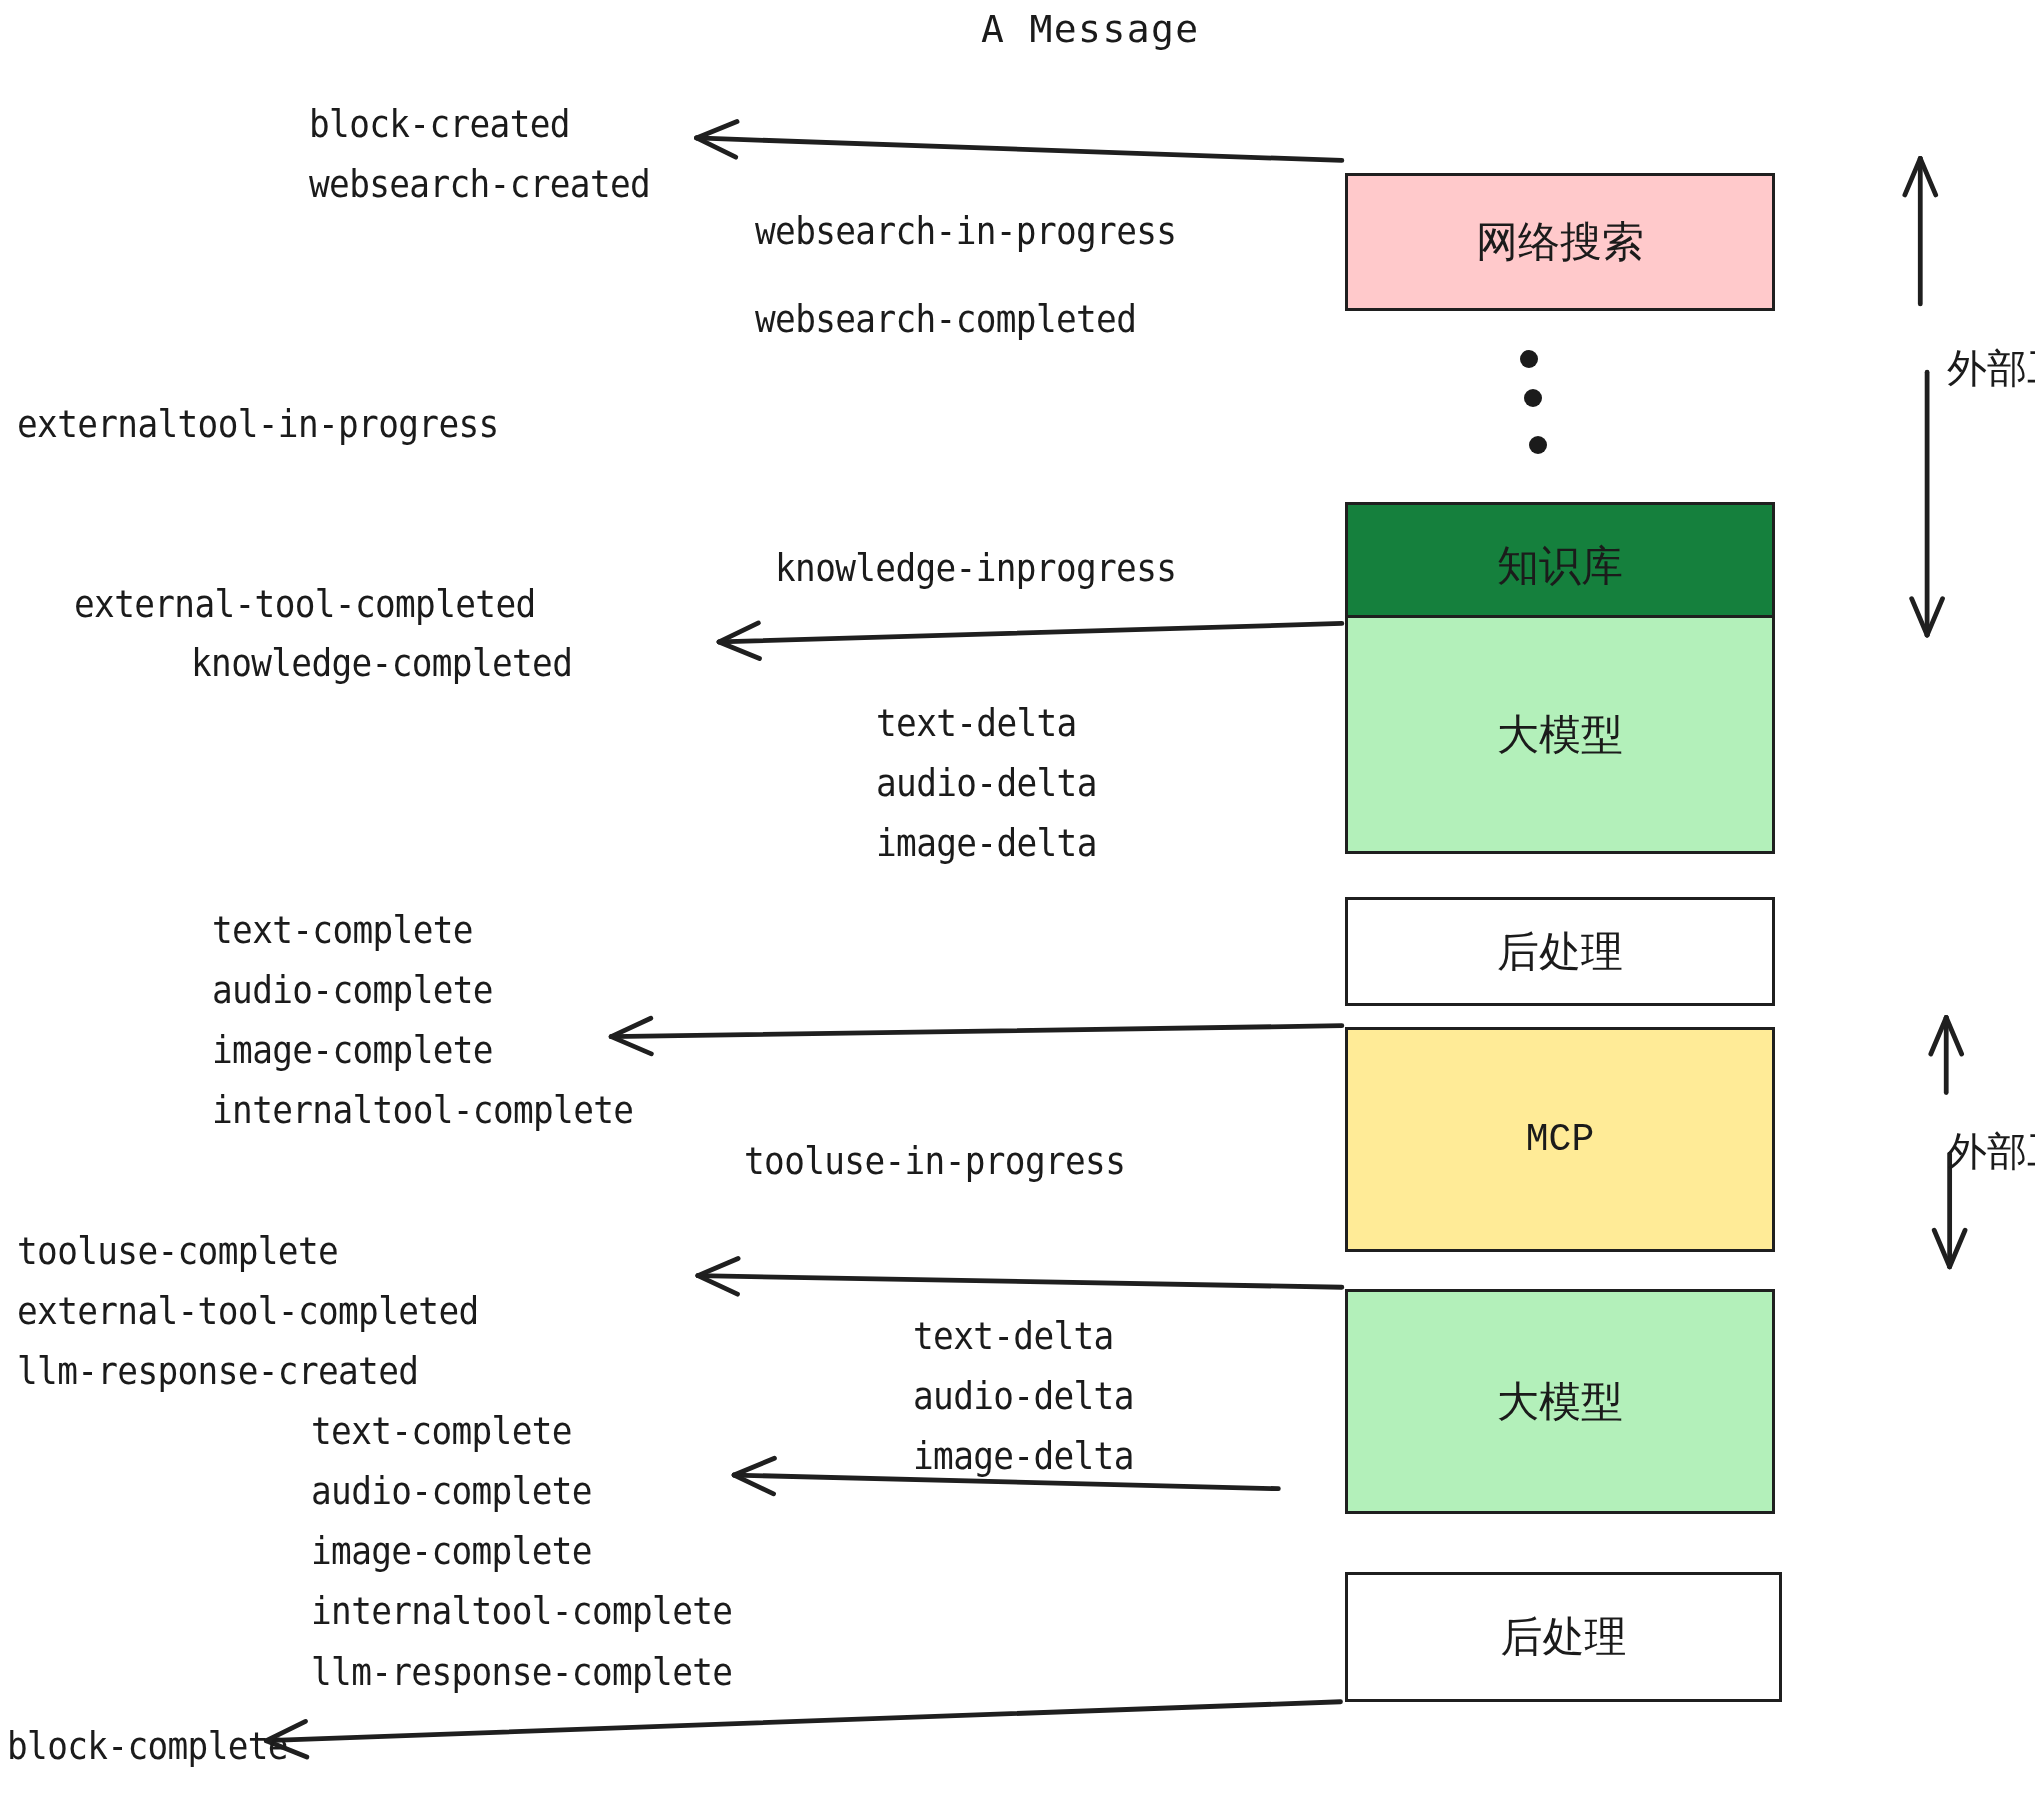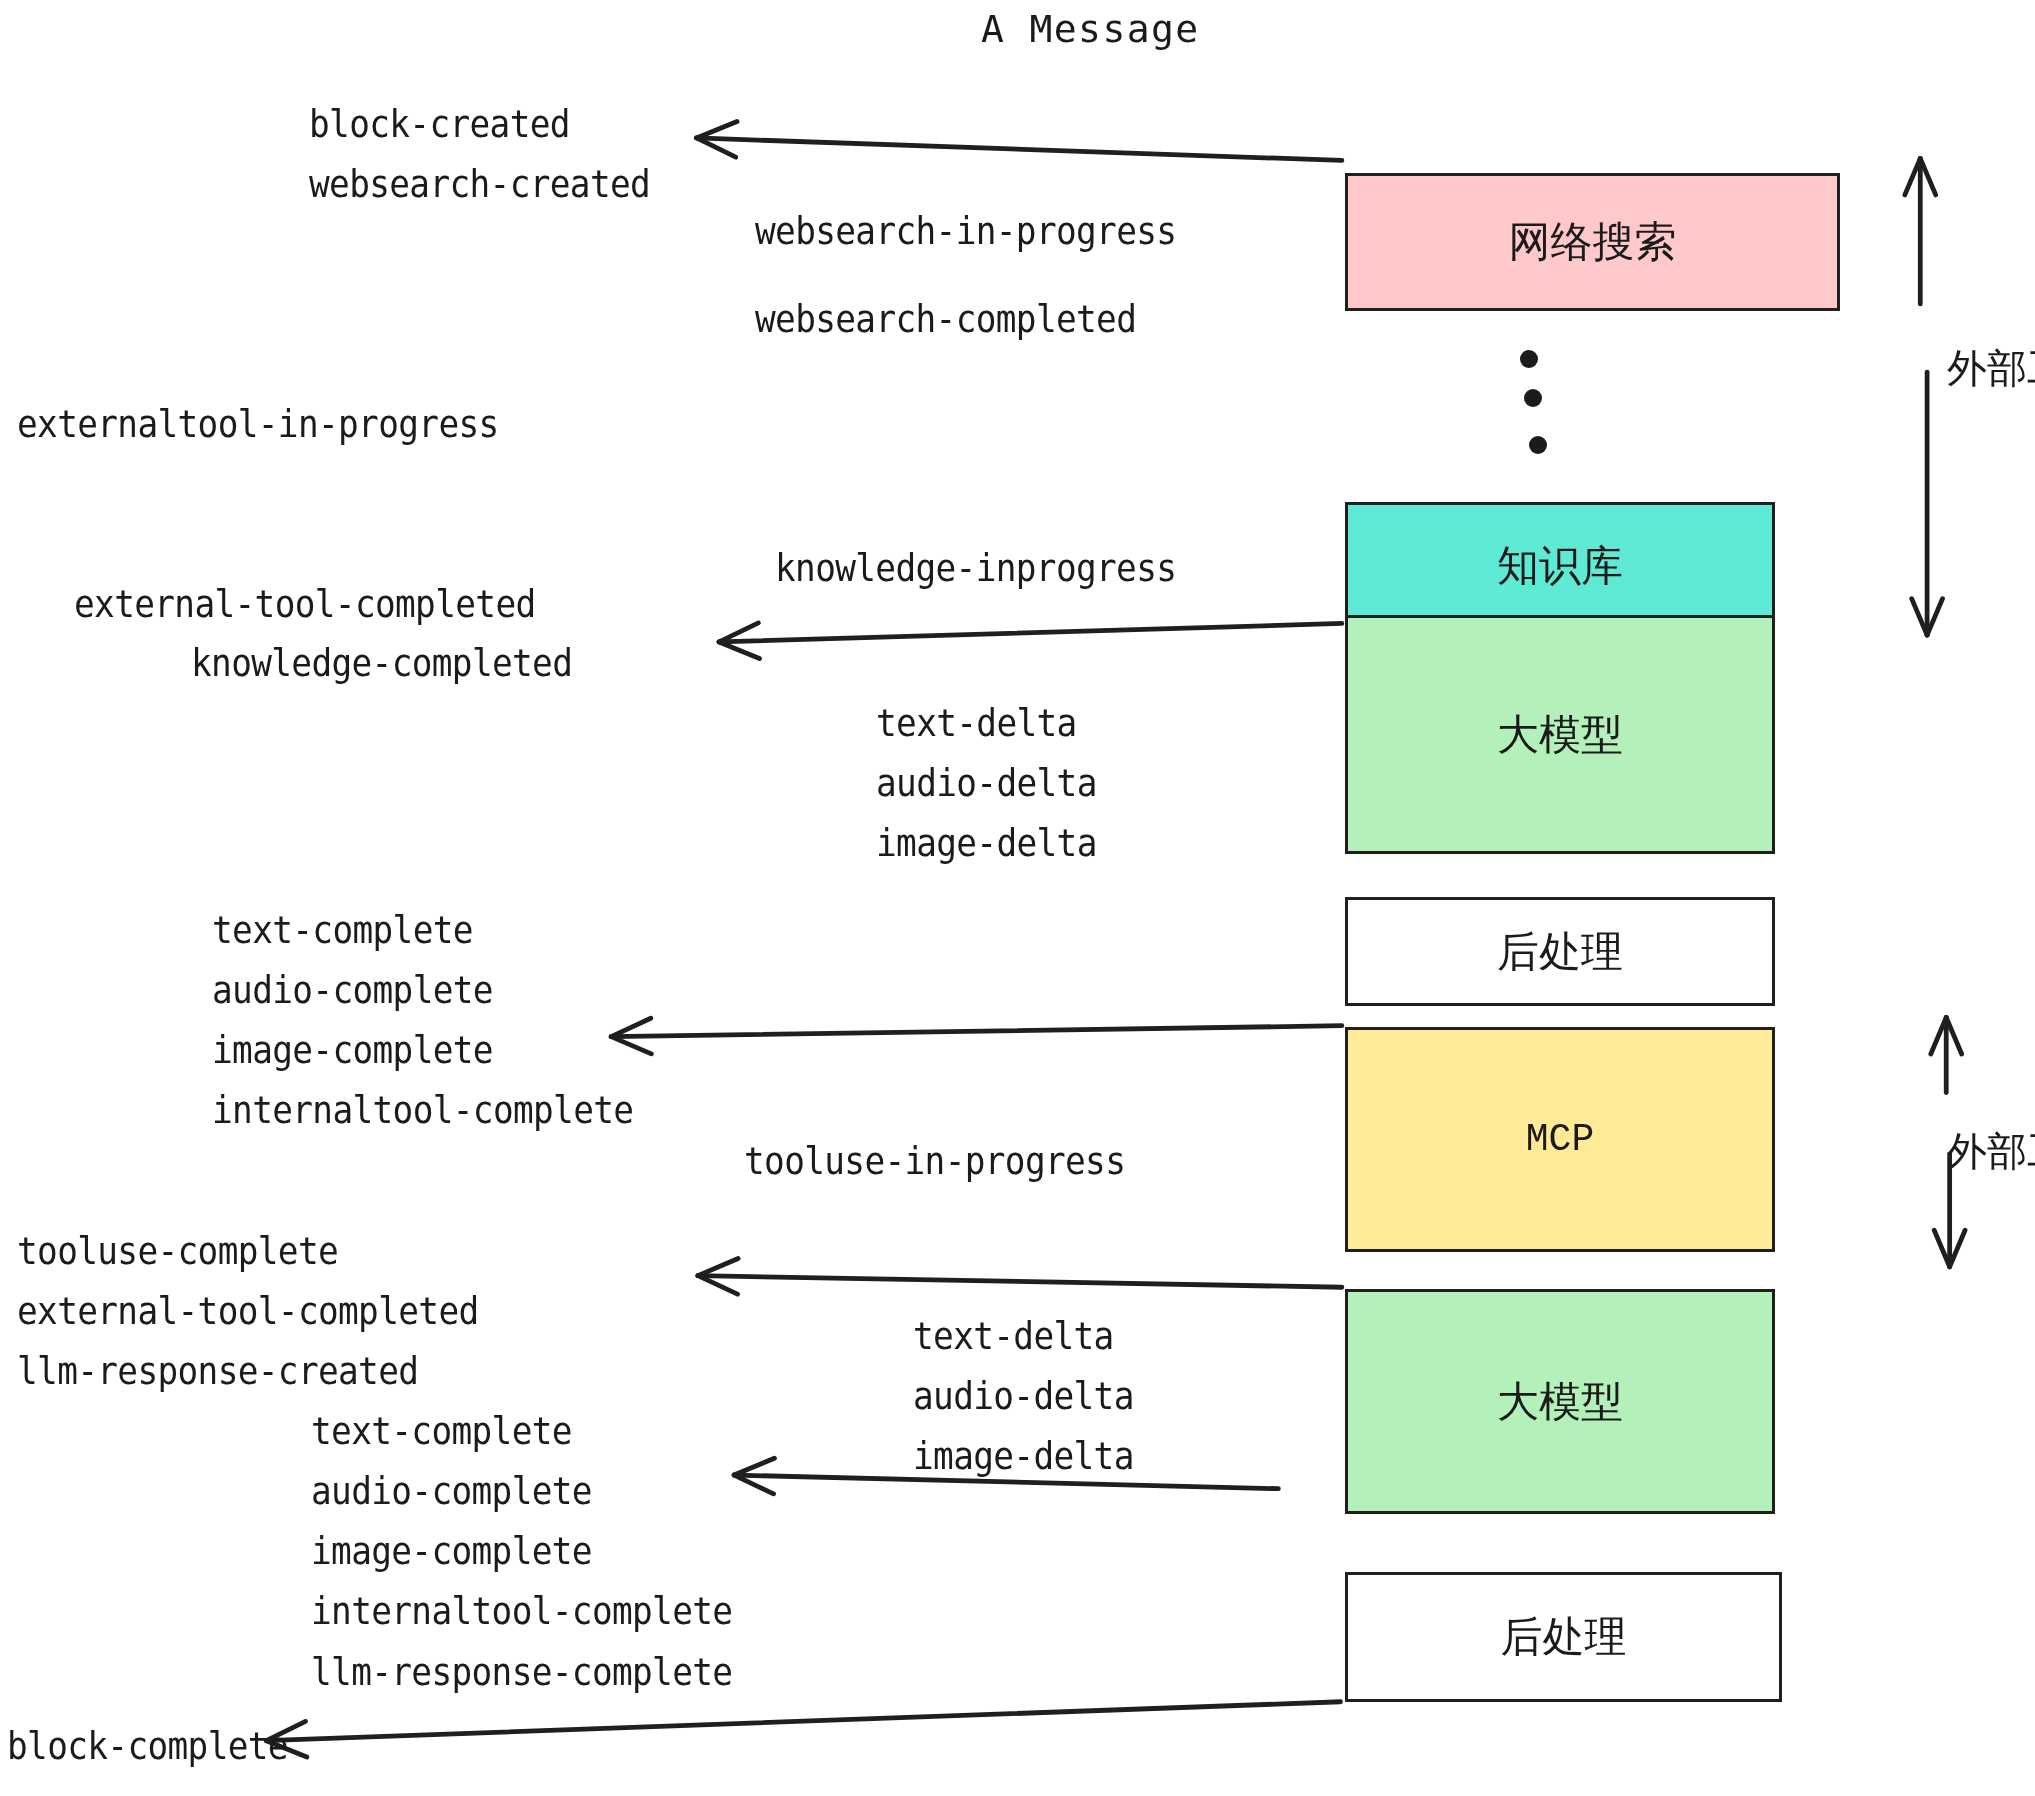--- a/index.html
+++ b/index.html
@@ -85,22 +85,22 @@
       <line x1="2850" y1="1490" x2="2827.4137361460985" y2="1543.4215376521674" stroke="#1f1f1f" stroke-width="7" stroke-linecap="round"></line>
       <line x1="2850" y1="1490" x2="2872.5862638539015" y2="1543.4215376521674" stroke="#1f1f1f" stroke-width="7" stroke-linecap="round"></line>
       <line x1="2855" y1="1690" x2="2855" y2="1855" stroke="#1f1f1f" stroke-width="7" stroke-linecap="round"></line>
       <line x1="2855" y1="1855" x2="2877.5862638539015" y2="1801.5784623478326" stroke="#1f1f1f" stroke-width="7" stroke-linecap="round"></line>
       <line x1="2855" y1="1855" x2="2832.4137361460985" y2="1801.5784623478326" stroke="#1f1f1f" stroke-width="7" stroke-linecap="round"></line>
     </svg>
 
   <div class="title" style="left:981px;top:6.8px;">A Message</div>
 
   <div id="boxes-layer">
-      <div class="boxtxt" style="left: 1345px; top: 173px; width: 495px; height: 138px; background: rgb(255, 201, 203); border-color: rgb(31, 31, 31);">网络搜索</div>
-      <div class="boxtxt" style="left: 1345px; top: 502px; width: 430px; height: 128px; background: #5eead4; border-color: rgb(31, 31, 31);">知识库</div>
+      <div class="boxtxt" style="left: 1345px; top: 173px; width: 430px; height: 138px; background: rgb(255, 201, 203); border-color: rgb(31, 31, 31);">网络搜索</div>
+      <div class="boxtxt" style="left: 1345px; top: 502px; width: 430px; height: 128px; background: #15803d; border-color: rgb(31, 31, 31);">知识库</div>
       <div class="boxtxt" style="left: 1345px; top: 615px; width: 430px; height: 239px; background: rgb(179, 240, 186); border-color: rgb(31, 31, 31);">大模型</div>
       <div class="boxtxt" style="left: 1345px; top: 897px; width: 430px; height: 109px; background: rgb(255, 255, 255); border-color: rgb(31, 31, 31);">后处理</div>
       <div class="boxtxt mono" style="left: 1345px; top: 1027px; width: 430px; height: 225px; background: rgb(255, 235, 151); border-color: rgb(31, 31, 31);">MCP</div>
       <div class="boxtxt" style="left: 1345px; top: 1289px; width: 430px; height: 225px; background: rgb(179, 240, 186); border-color: rgb(31, 31, 31);">大模型</div>
       <div class="boxtxt" style="left: 1345px; top: 1572px; width: 437px; height: 130px; background: rgb(255, 255, 255); border-color: rgb(31, 31, 31);">后处理</div>
     </div>
   <div id="labels-layer">
       <div class="lbl" style="left: 309px; top: 106px;">block-created</div>
       <div class="lbl" style="left: 309px; top: 166px;">websearch-created</div>
       <div class="lbl" style="left: 755px; top: 213px;">websearch-in-progress</div>

